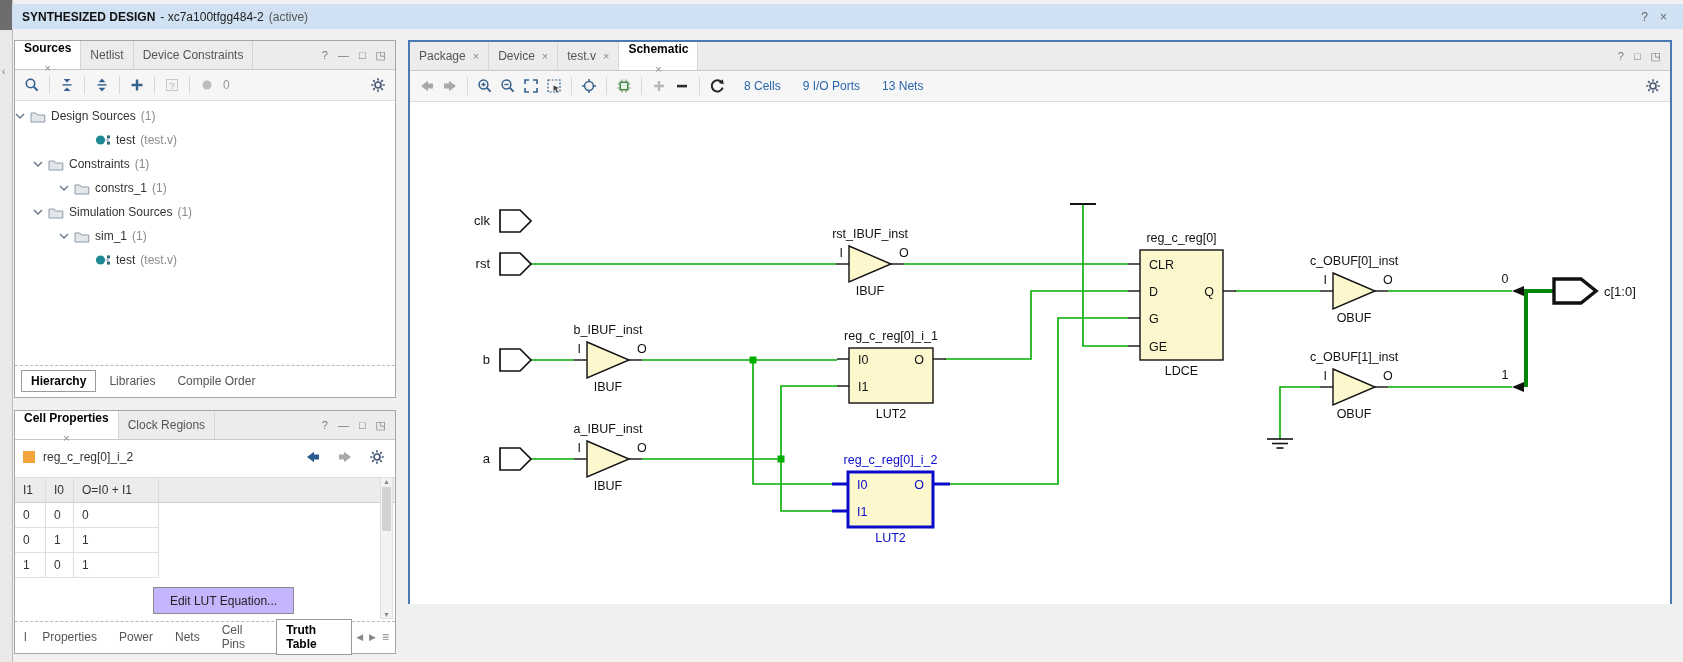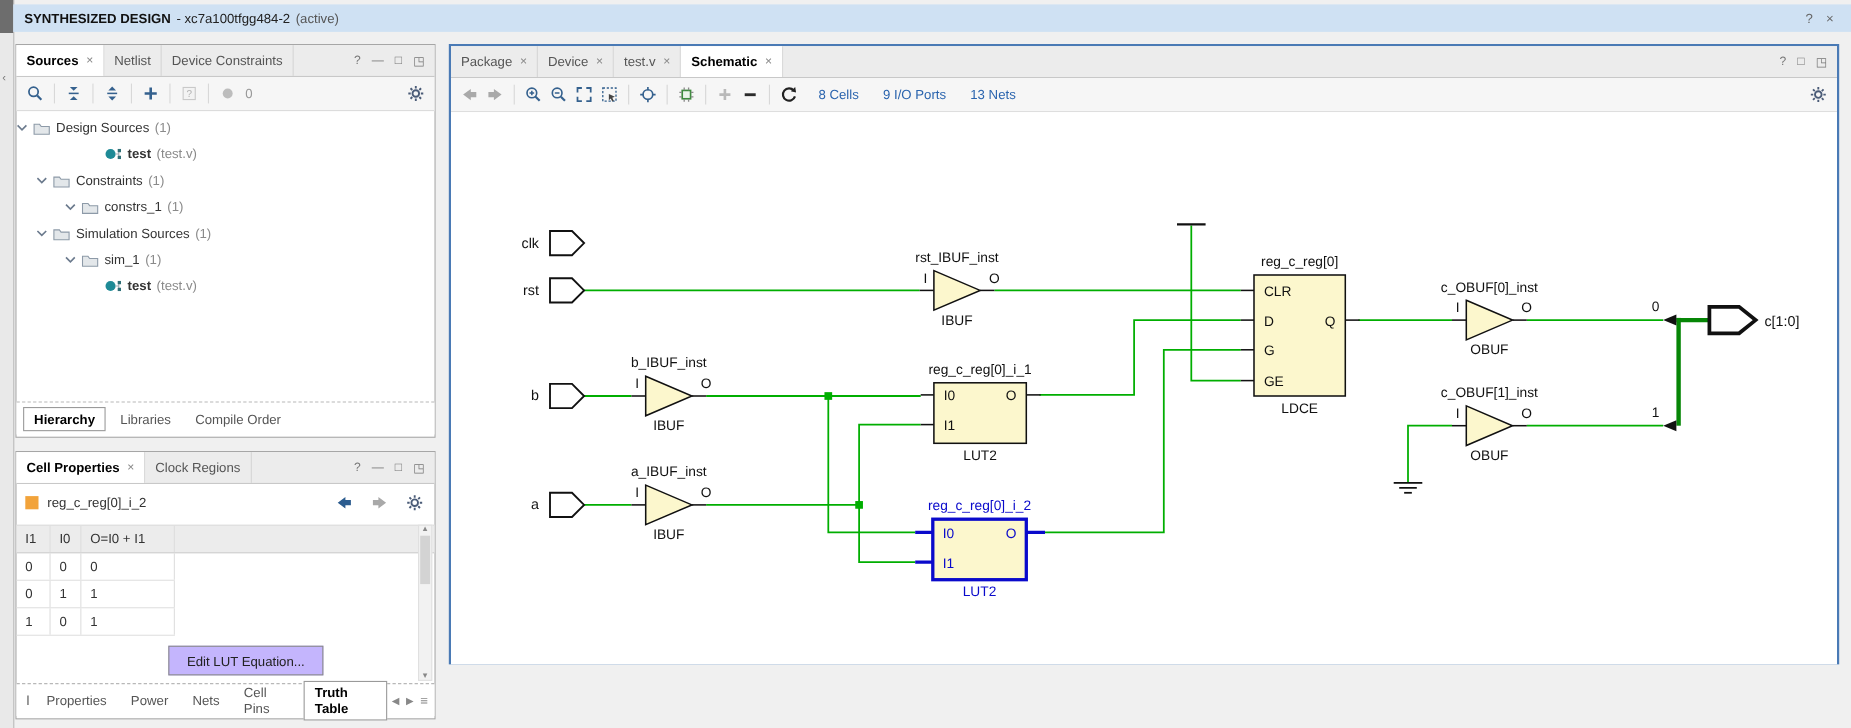--- a/index.html
+++ b/index.html
@@ -16,39 +16,39 @@
             display:flex;align-items:center;padding-left:10px;box-sizing:border-box;}
   .titlebar .t{font-weight:bold;color:#111;}
   .titlebar .dev{margin-left:5px;color:#222;}
   .titlebar .status{margin-left:5px;color:#555;}
   .titlebar .winbtns{margin-left:auto;margin-right:16px;display:flex;gap:12px;color:#666;font-size:12px;}
 
   
   .panel{position:absolute;background:#fff;border:1px solid #a6a6a6;box-sizing:border-box;}
   .tabbar{height:28px;background:#ececec;border-bottom:1px solid #c8c8c8;display:flex;align-items:stretch;}
   .tab{display:flex;align-items:center;gap:7px;padding:0 9px;color:#555;border-right:1px solid #d6d6d6;cursor:default;}
-  .tab.active{background:#fff;color:#000;font-weight:bold;}
+  .tab.active{background:#fff;color:#000;font-weight:bold;flex-direction:column;}
   .tab .x{color:#8a8a8a;font-size:11px;font-weight:normal;}
   .winbtns2{margin-left:auto;display:flex;align-items:center;gap:10px;padding-right:9px;color:#777;font-size:11px;}
   .toolbar{height:30px;display:flex;align-items:center;gap:3px;padding:0 7px;background:#f6f6f6;border-bottom:1px solid #dcdcdc;}
   .toolbar .sep{width:1px;height:18px;background:#d8d8d8;margin:0 4px;}
   .icon{width:20px;height:20px;display:flex;align-items:center;justify-content:center;}
   .panel-footer{position:absolute;left:0;right:0;bottom:2px;height:29px;border-top:1px dashed #b8b8b8;
                 display:flex;align-items:center;gap:4px;padding:0 6px;background:#fff;}
   .ftab{padding:3px 9px;color:#555;}
   .ftab.active{border:1px solid #9a9a9a;background:#fff;color:#000;font-weight:bold;}
   .ftab.trunc{width:6px;overflow:hidden;padding:3px 0 3px 3px;}
   .ftab-arrows{margin-left:auto;display:flex;gap:6px;color:#888;font-size:9px;align-items:center;}
 
   
   .sources-panel{left:14px;top:40px;width:382px;height:358px;}
   .tree{padding-top:3px;}
   .tree-row{display:flex;align-items:center;height:24px;gap:5px;}
   .tree-row .lbl{color:#333;}
-  .tree-row .lbl.bold{font-weight:bold;text-align:center;}
+  .tree-row .lbl.bold{font-weight:normal;text-align:center;}
   .tree-row .sfx{color:#8a8a8a;}
   .badge-count{color:#999;margin-left:3px;}
 
   
   .cellprops-panel{left:14px;top:410px;width:382px;height:244px;}
   .cp-head{height:34px;display:flex;align-items:center;gap:8px;padding:0 8px;}
   .cp-swatch{width:12px;height:12px;background:#f2a33a;}
   .cp-name{color:#333;}
   .cp-head .right{margin-left:auto;display:flex;align-items:center;gap:6px;}
   .tt{position:absolute;left:0;top:66px;right:0;}

